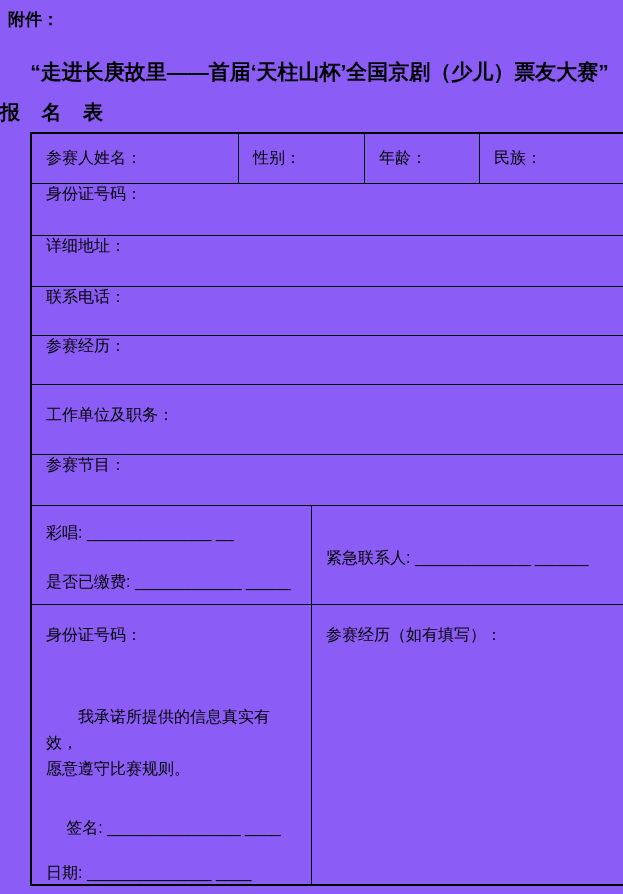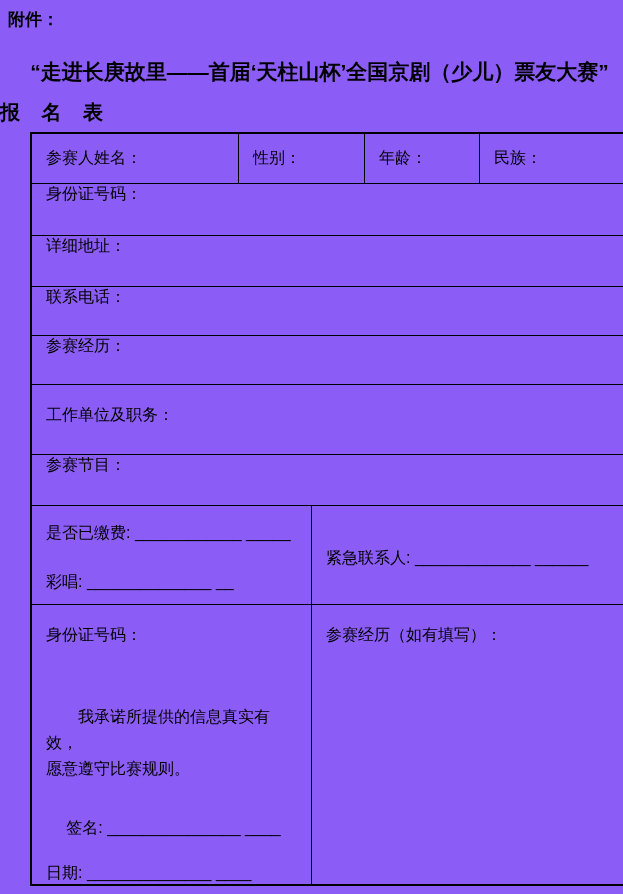--- a/index.html
+++ b/index.html
@@ -168,22 +168,22 @@
     <div class="row r6 fullrow">
       <span>工作单位及职务：</span>
     </div>
 
     <div class="row r7 fullrow">
       <span>参赛节目：</span>
     </div>
 
     <div class="row r8">
       <div class="split-left">
+        <div class="blank-line">彩唱: ______________ __</div>
         <div class="blank-line">是否已缴费: ____________ _____</div>
-        <div class="blank-line">彩唱: ______________ __</div>
       </div>
       <div class="split-right">
         <div class="blank-line">紧急联系人: _____________ ______</div>
       </div>
     </div>
 
     <div class="row r9">
       <div class="split-left">
         <div>身份证号码：</div>
         <p class="pledge">

